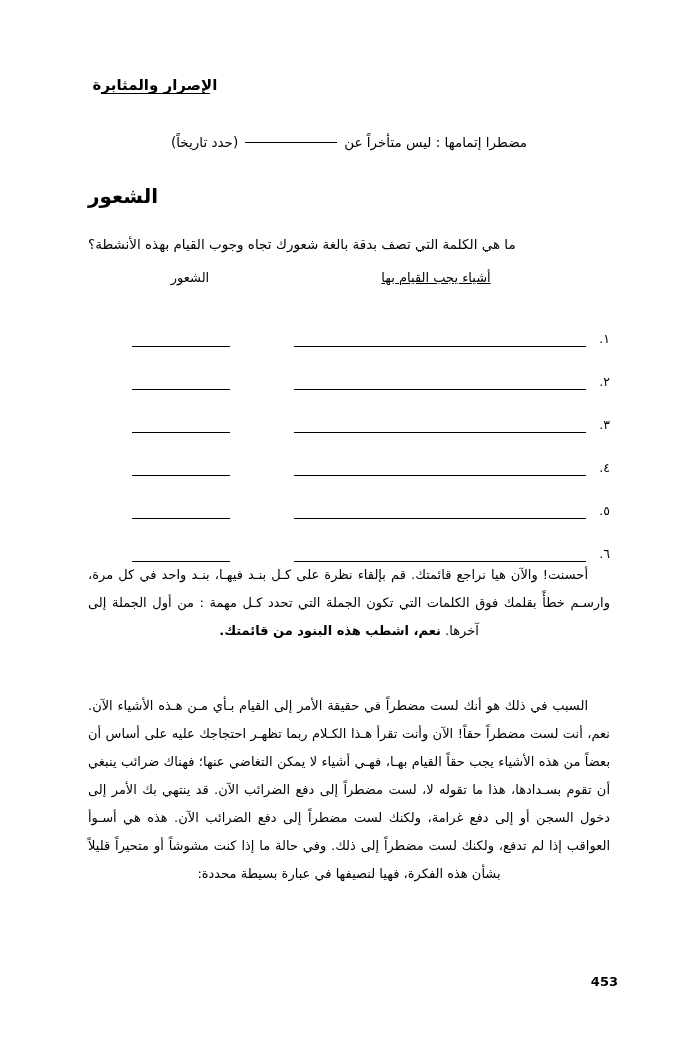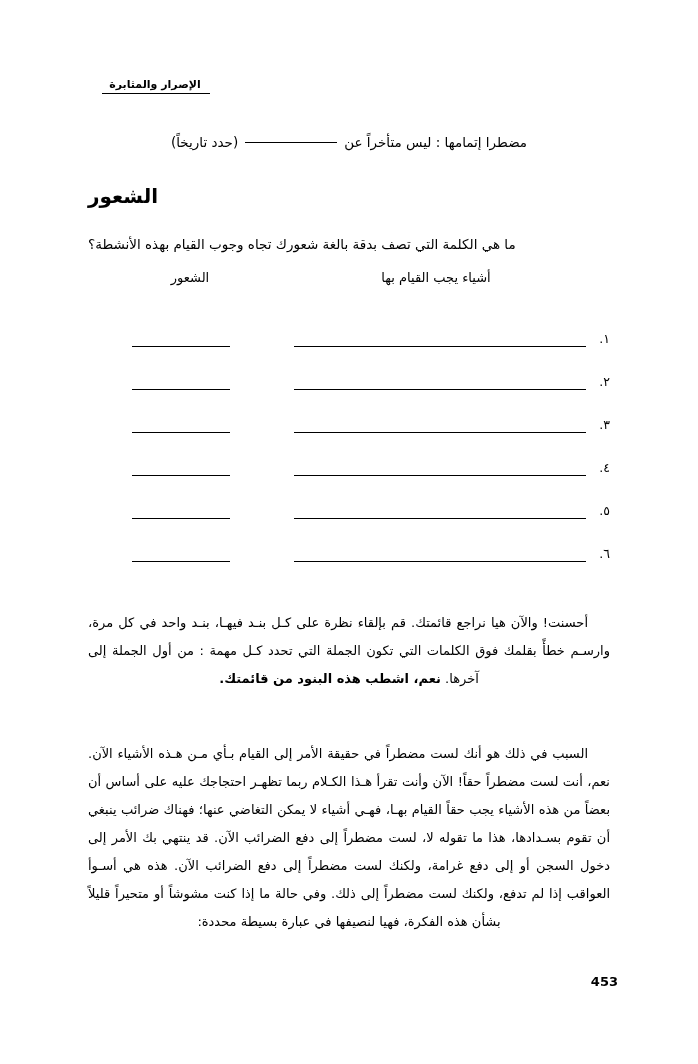--- a/index.html
+++ b/index.html
@@ -23,21 +23,21 @@
 
   
   .running-header {
     position: absolute;
     top: 78px;
     right: 478px;
     width: 130px;
     text-align: center;
   }
   .running-header .rh-text {
-    font-size: 11px;
+    font-size: 15px;
     font-weight: bold;
     letter-spacing: 0px;
     line-height: 14px;
     white-space: nowrap;
   }
   .running-header .rh-rule {
     margin-top: 1px;
     border-bottom: 1.3px solid #000;
     width: 108px;
     margin-right: 10px;
@@ -104,20 +104,21 @@
     font-size: 13px;
     font-weight: normal;
     line-height: 20px;
     margin-bottom: 16px;
   }
   .ws-head .col-task {
     width: 330px;
     text-align: center;
     padding-right: 18px;
     box-sizing: border-box;
+    text-decoration: underline;
   }
   .ws-head .col-feel {
     width: 180px;
     text-align: center;
     box-sizing: border-box;
   }
 
   .ws-row {
     display: flex;
     flex-direction: row;
@@ -146,21 +147,20 @@
     width: 98px;
     border-bottom: 1.4px solid #000;
     height: 14px;
   }
 
   
   .body-block {
     position: absolute;
     right: 88px;
     left: 88px;
-    margin-top: 48px;
   }
   #para-1 { top: 561px; }
   #para-2 { top: 692px; }
 
   .body-para {
     font-size: 13px;
     line-height: 28px;
     text-align: justify;
     text-align-last: center;
     text-indent: 22px;

